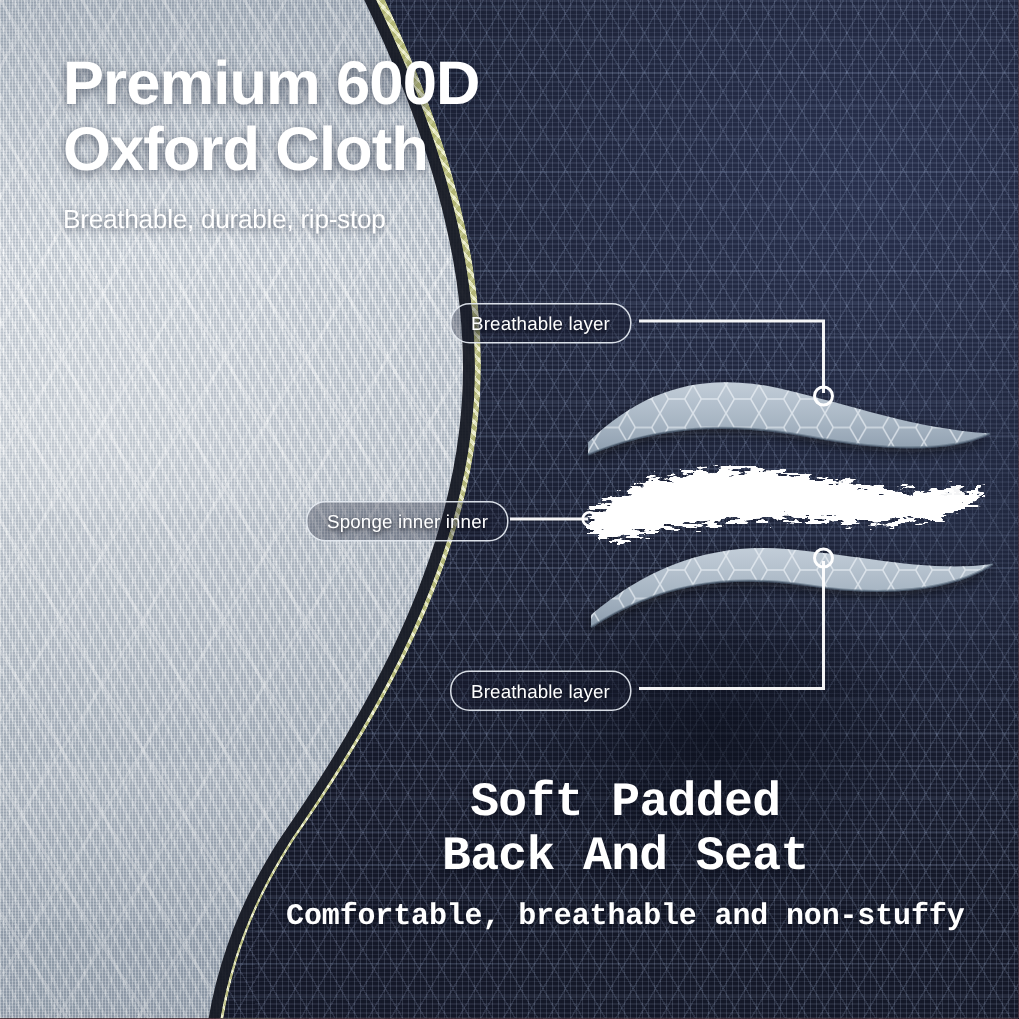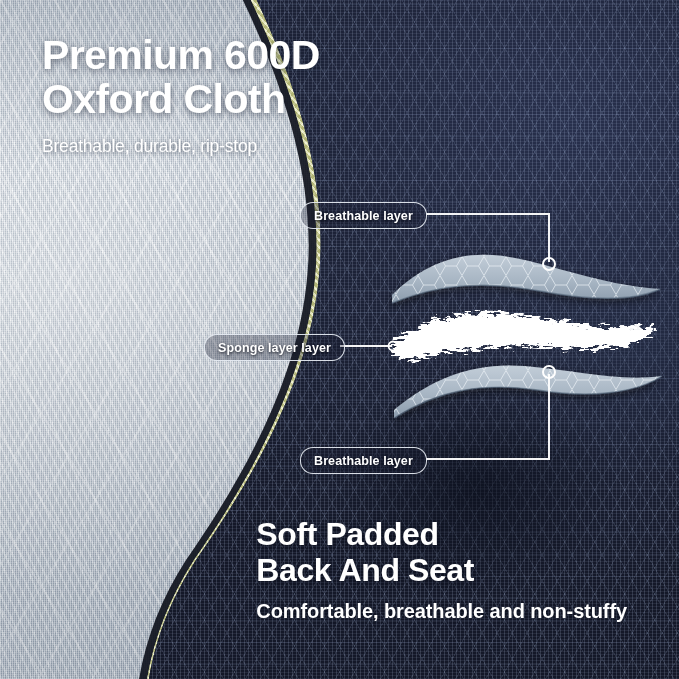--- a/index.html
+++ b/index.html
@@ -106,36 +106,36 @@
   .head-title{
     font-size:41px;line-height:1.07;font-weight:bold;color:#ffffff;
     letter-spacing:-0.6px;text-shadow:0 2px 7px rgba(20,28,45,.55);
     white-space:pre-line;
   }
   .head-sub{
     margin-top:14px;font-size:17.5px;font-weight:normal;color:#ffffff;
     letter-spacing:-0.2px;text-shadow:0 1px 5px rgba(20,28,45,.6);
   }
 
-  .foot-block{position:absolute;right:52px;bottom:56px;text-align:left;}
+  .foot-block{position:absolute;right:36px;bottom:56px;text-align:center;font-family:Liberation Mono, monospace;}
   .foot-title{
     font-size:32px;line-height:1.12;font-weight:bold;color:#ffffff;
     letter-spacing:-0.4px;text-shadow:0 2px 7px rgba(8,12,24,.7);
     white-space:pre-line;
   }
   .foot-sub{
     margin-top:11px;font-size:20px;font-weight:bold;color:#ffffff;
     letter-spacing:-0.1px;text-shadow:0 1px 5px rgba(8,12,24,.75);
   }
 
   
   .pill{
     position:absolute;display:flex;align-items:center;justify-content:center;
     height:25px;padding:0 13px;border:1.5px solid rgba(233,239,245,.92);
-    border-radius:13px;color:#ffffff;font-size:12.5px;font-weight:bold;
+    border-radius:13px;color:#ffffff;font-size:12.5px;font-weight:normal;
     letter-spacing:.1px;white-space:nowrap;
     background:rgba(22,28,45,.30);
     text-shadow:0 1px 3px rgba(5,8,18,.9);
     text-align:right;
   }
   .pill-top{left:300px;top:202px;}
   .pill-mid{left:204px;top:334px;}
   .pill-bot{left:300px;top:447px;}
 </style>
 </head>
@@ -216,21 +216,21 @@
     </g>
   </svg>
 
   <div class="head-block">
     <div class="head-title">Premium 600D
 Oxford Cloth</div>
     <div class="head-sub">Breathable, durable, rip-stop</div>
   </div>
 
   <div class="pill pill-top">Breathable layer</div>
-  <div class="pill pill-mid">Sponge layer layer</div>
+  <div class="pill pill-mid">Sponge inner inner</div>
   <div class="pill pill-bot">Breathable layer</div>
 
   <div class="foot-block">
     <div class="foot-title">Soft Padded
 Back And Seat</div>
     <div class="foot-sub">Comfortable, breathable and non-stuffy</div>
   </div>
 
 </div>
 

